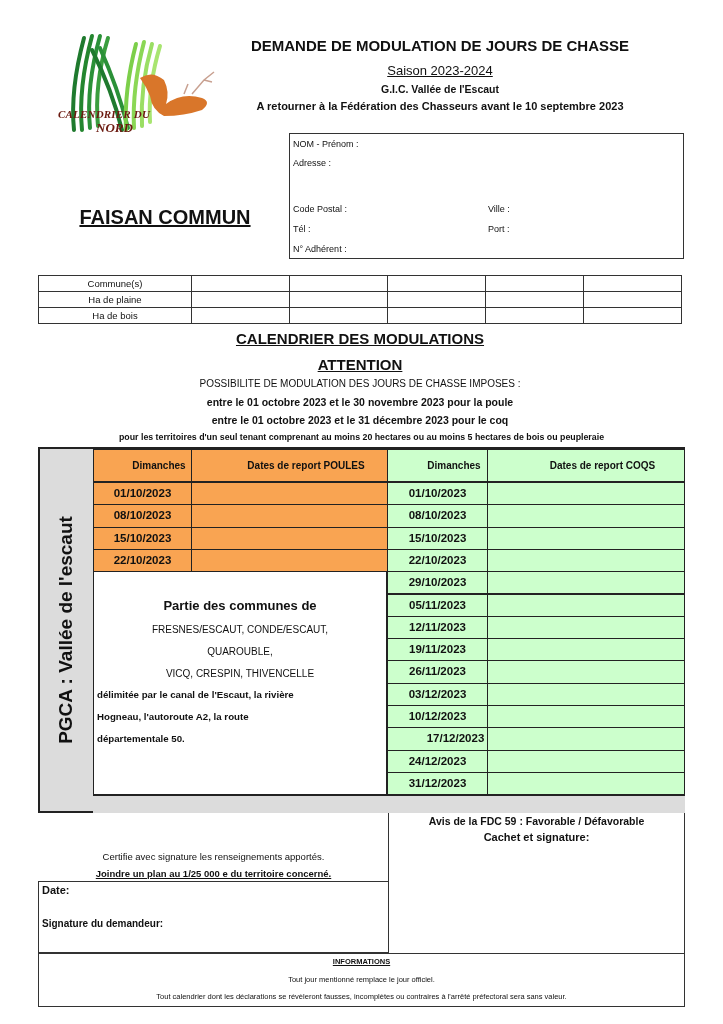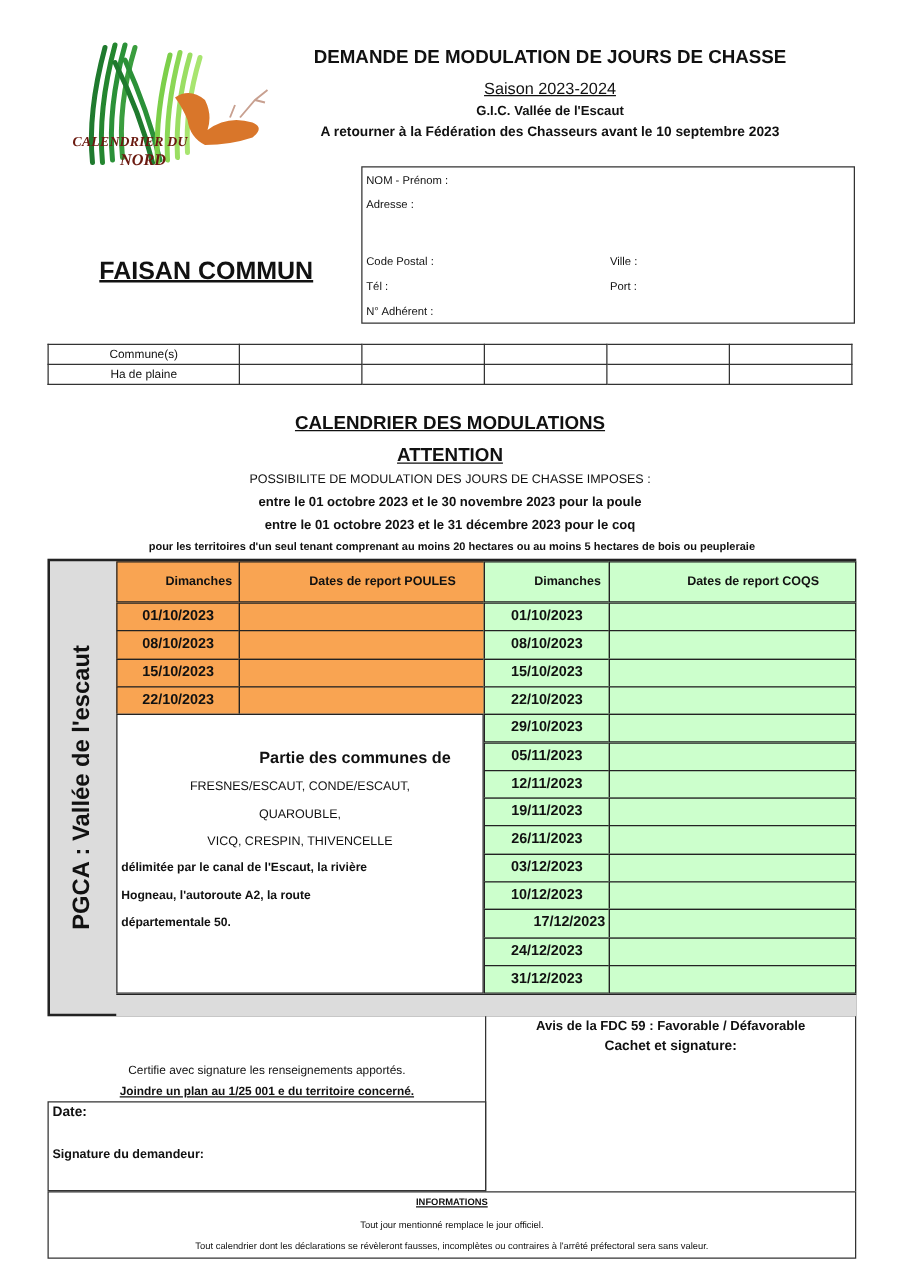--- a/index.html
+++ b/index.html
@@ -42,21 +42,21 @@
   #frame { left: 38px; top: 447px; width: 647px; height: 366px; border: 2px solid #222; box-sizing: border-box; background: #dcdcdc; }
   #side { left: 38px; top: 447px; width: 55px; height: 366px; }
   #side-label { position: absolute; left: 50%; top: 50%; transform: translate(-50%, -50%) rotate(-90deg); white-space: nowrap; font-size: 19px; font-weight: bold; }
 
   .cell { position: absolute; box-sizing: border-box; border: 1px solid #222; font-size: 11.5px; font-weight: bold; text-align: center; }
   .or { background: #f9a452; }
   .gr { background: #ccffcc; }
   .hdr { font-size: 10px; padding-left: 33px; }
 
   #desc-box { left: 93px; top: 571px; width: 294px; height: 224px; background: #fff; border: 1px solid #222; box-sizing: border-box; }
-  #desc-title { left: 93px; top: 598px; width: 294px; font-size: 13px; font-weight: bold; text-align: center; margin-left: 44px; }
+  #desc-title { left: 93px; top: 598px; width: 294px; font-size: 13px; font-weight: bold; text-align: center; }
   .desc-line { position: absolute; left: 93px; width: 294px; font-size: 10px; text-align: center; }
   .desc-bold { position: absolute; left: 97px; width: 290px; font-size: 9.7px; font-weight: bold; }
 
   #grey-bar { left: 93px; top: 795px; width: 592px; height: 18px; background: #dcdcdc; border-top: 1.5px solid #222; box-sizing: border-box; }
   #certifie { left: 38px; top: 851px; width: 351px; font-size: 9.5px; text-align: center; }
   #joindre { left: 38px; top: 868px; width: 351px; font-size: 9.5px; font-weight: bold; text-decoration: underline; text-align: center; }
   #sig-box { left: 38px; top: 881px; width: 351px; height: 72px; border: 1.2px solid #333; box-sizing: border-box; }
   #date-lbl { left: 42px; top: 884px; font-size: 11px; font-weight: bold; }
   #sig-lbl { left: 42px; top: 918px; font-size: 10px; font-weight: bold; }
 
@@ -115,20 +115,28 @@
       <tr>
     <td class="lbl">Commune(s)</td>
     <td></td>
         <td></td>
         <td></td>
         <td></td>
         <td></td>
   </tr>
   <tr>
     <td class="lbl">Ha de plaine</td>
+    <td></td>
+        <td></td>
+        <td></td>
+        <td></td>
+        <td></td>
+  </tr>
+  <tr>
+    <td class="lbl">Ha de bois</td>
     <td></td>
         <td></td>
         <td></td>
         <td></td>
         <td></td>
   </tr>
 </tbody>
   </table>
 
 <div id="cal-title" class="abs">CALENDRIER DES MODULATIONS</div>
@@ -193,21 +201,21 @@
 <div class="desc-line" style="top:624px;">FRESNES/ESCAUT, CONDE/ESCAUT,</div>
 <div class="desc-line" style="top:646px;">QUAROUBLE,</div>
 <div class="desc-line" style="top:668px;">VICQ, CRESPIN, THIVENCELLE</div>
 <div class="desc-bold" style="top:689px;">délimitée par le canal de l'Escaut, la rivière</div>
 <div class="desc-bold" style="top:711px;">Hogneau, l'autoroute A2, la route</div>
 <div class="desc-bold" style="top:733px;">départementale 50.</div>
 
 <div id="grey-bar" class="abs"></div>
 
 <div id="certifie" class="abs">Certifie avec signature les renseignements apportés.</div>
-<div id="joindre" class="abs">Joindre un plan au 1/25 001 e du territoire concerné.</div>
+<div id="joindre" class="abs">Joindre un plan au 1/25 000 e du territoire concerné.</div>
 <div id="sig-box" class="abs"></div>
 <div id="date-lbl" class="abs">Date:</div>
 <div id="sig-lbl" class="abs">Signature du demandeur:</div>
 
 <div id="fdc-box" class="abs"></div>
 <div id="avis" class="abs">Avis de la FDC 59 : Favorable / Défavorable</div>
 <div id="cachet" class="abs">Cachet et signature:</div>
 
 <div id="info-box" class="abs"></div>
 <div id="info-title" class="abs">INFORMATIONS</div>

